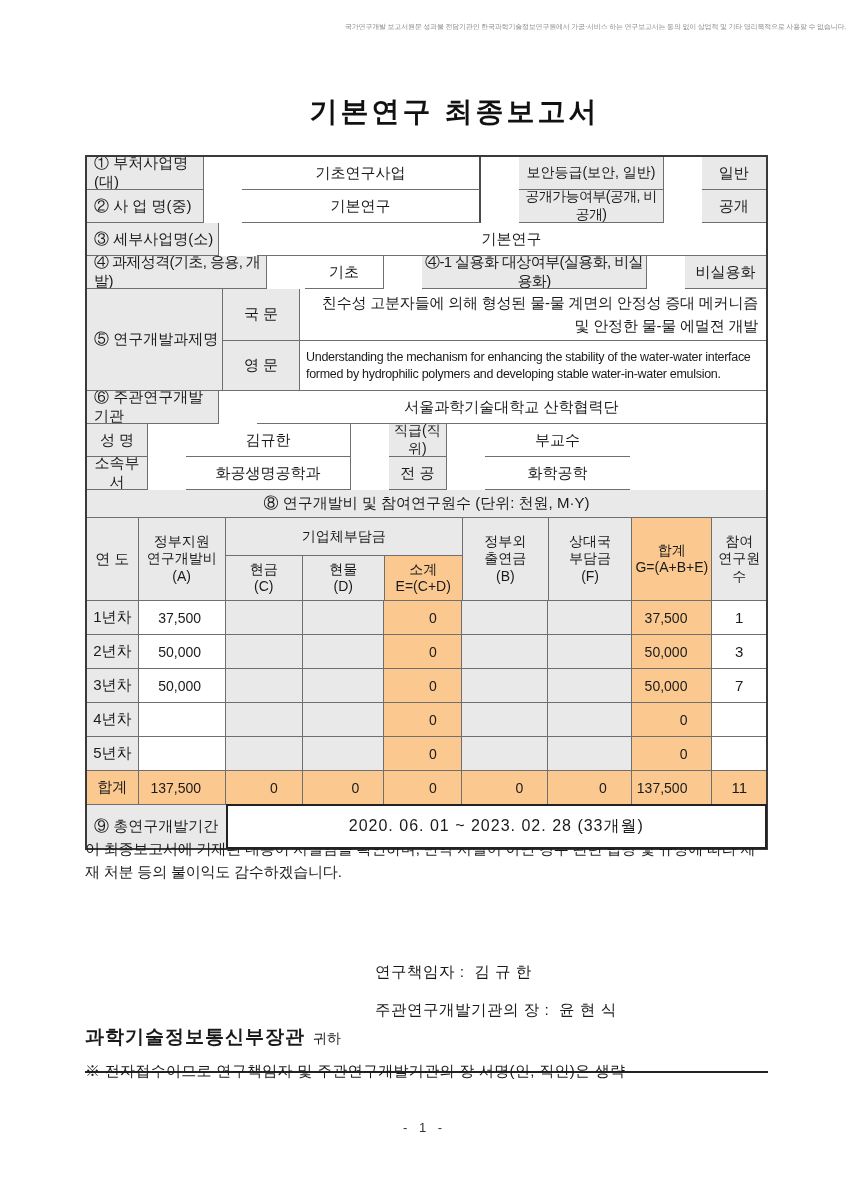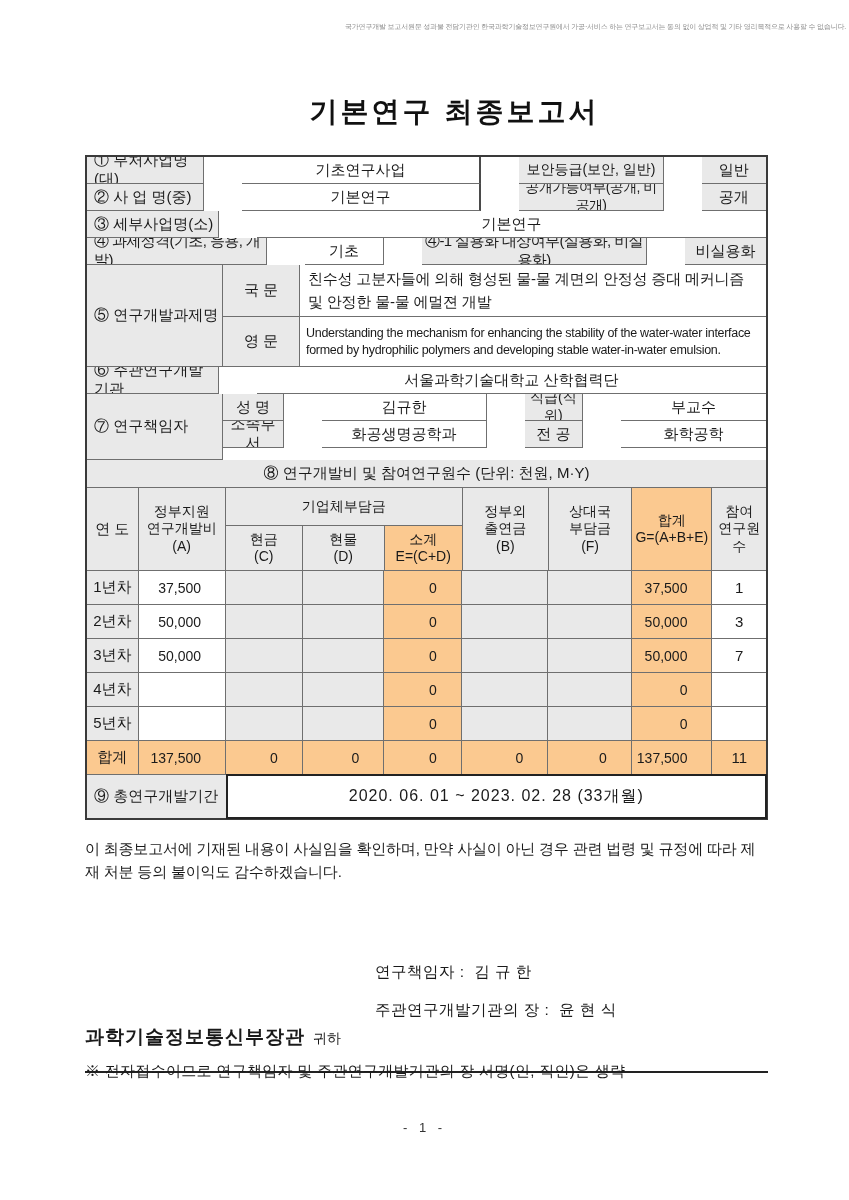--- a/index.html
+++ b/index.html
@@ -29,23 +29,23 @@
   .nr { border-right:none; }
   .nb { border-bottom:none; }
   .gray   { background:#e9e9e9; }
   .white  { background:#ffffff; }
   .orange { background:#fbc990; }
   .lbl { justify-content:flex-start; padding-left:7px; text-align:left; }
   .tight { letter-spacing:-0.6px; }
   .thickR { border-right:2px solid #4a4a4a; }
   .pre { white-space:pre-line; line-height:1.25; }
   .num { justify-content:flex-end; padding-right:24px; font-size:14px; }
-  .h33 { height:27px;gap:38px; } .h28 { height:28px; } .h34 { height:34px; } .h43 { height:43px; }
+  .h33 { height:33px;gap:38px; } .h28 { height:28px; } .h34 { height:34px; } .h43 { height:43px; }
   .kortext {
-    justify-content:flex-start; text-align:left; padding:8px 8px;
+    justify-content:flex-start; text-align:right; padding:8px 8px;
     line-height:1.5; letter-spacing:-0.2px;
   }
   .engtext {
     justify-content:flex-start; text-align:left; padding:3px 6px;
     font-size:12.5px; line-height:1.35; letter-spacing:-0.3px;
   }
   .hdr14 { font-size:14px; }
   .period { border:2px solid #222; margin:-1px; z-index:2; position:relative; }
   .statement {
     position:absolute; top:837px; left:85px; width:683px;
@@ -117,21 +117,20 @@
         </div>
       </div>
     </div>
 
     <div class="trow h33">
       <div class="cell gray lbl" style="width:140px">⑥ 주관연구개발기관</div>
       <div class="cell white nr" style="width:543px">서울과학기술대학교 산학협력단</div>
     </div>
 
     <div class="trow" style="height:66px">
-      <div class="cell gray lbl" style="width:140px; height:66px">⑦ 연구책임자</div>
       <div style="width:543px">
         <div class="trow h33">
           <div class="cell gray" style="width:77px">성 명</div>
           <div class="cell white" style="width:209px">김규한</div>
           <div class="cell gray hdr14" style="width:73px">직급(직위)</div>
           <div class="cell white nr" style="width:184px">부교수</div>
         </div>
         <div class="trow h33">
           <div class="cell gray" style="width:77px">소속부서</div>
           <div class="cell white" style="width:209px">화공생명공학과</div>

